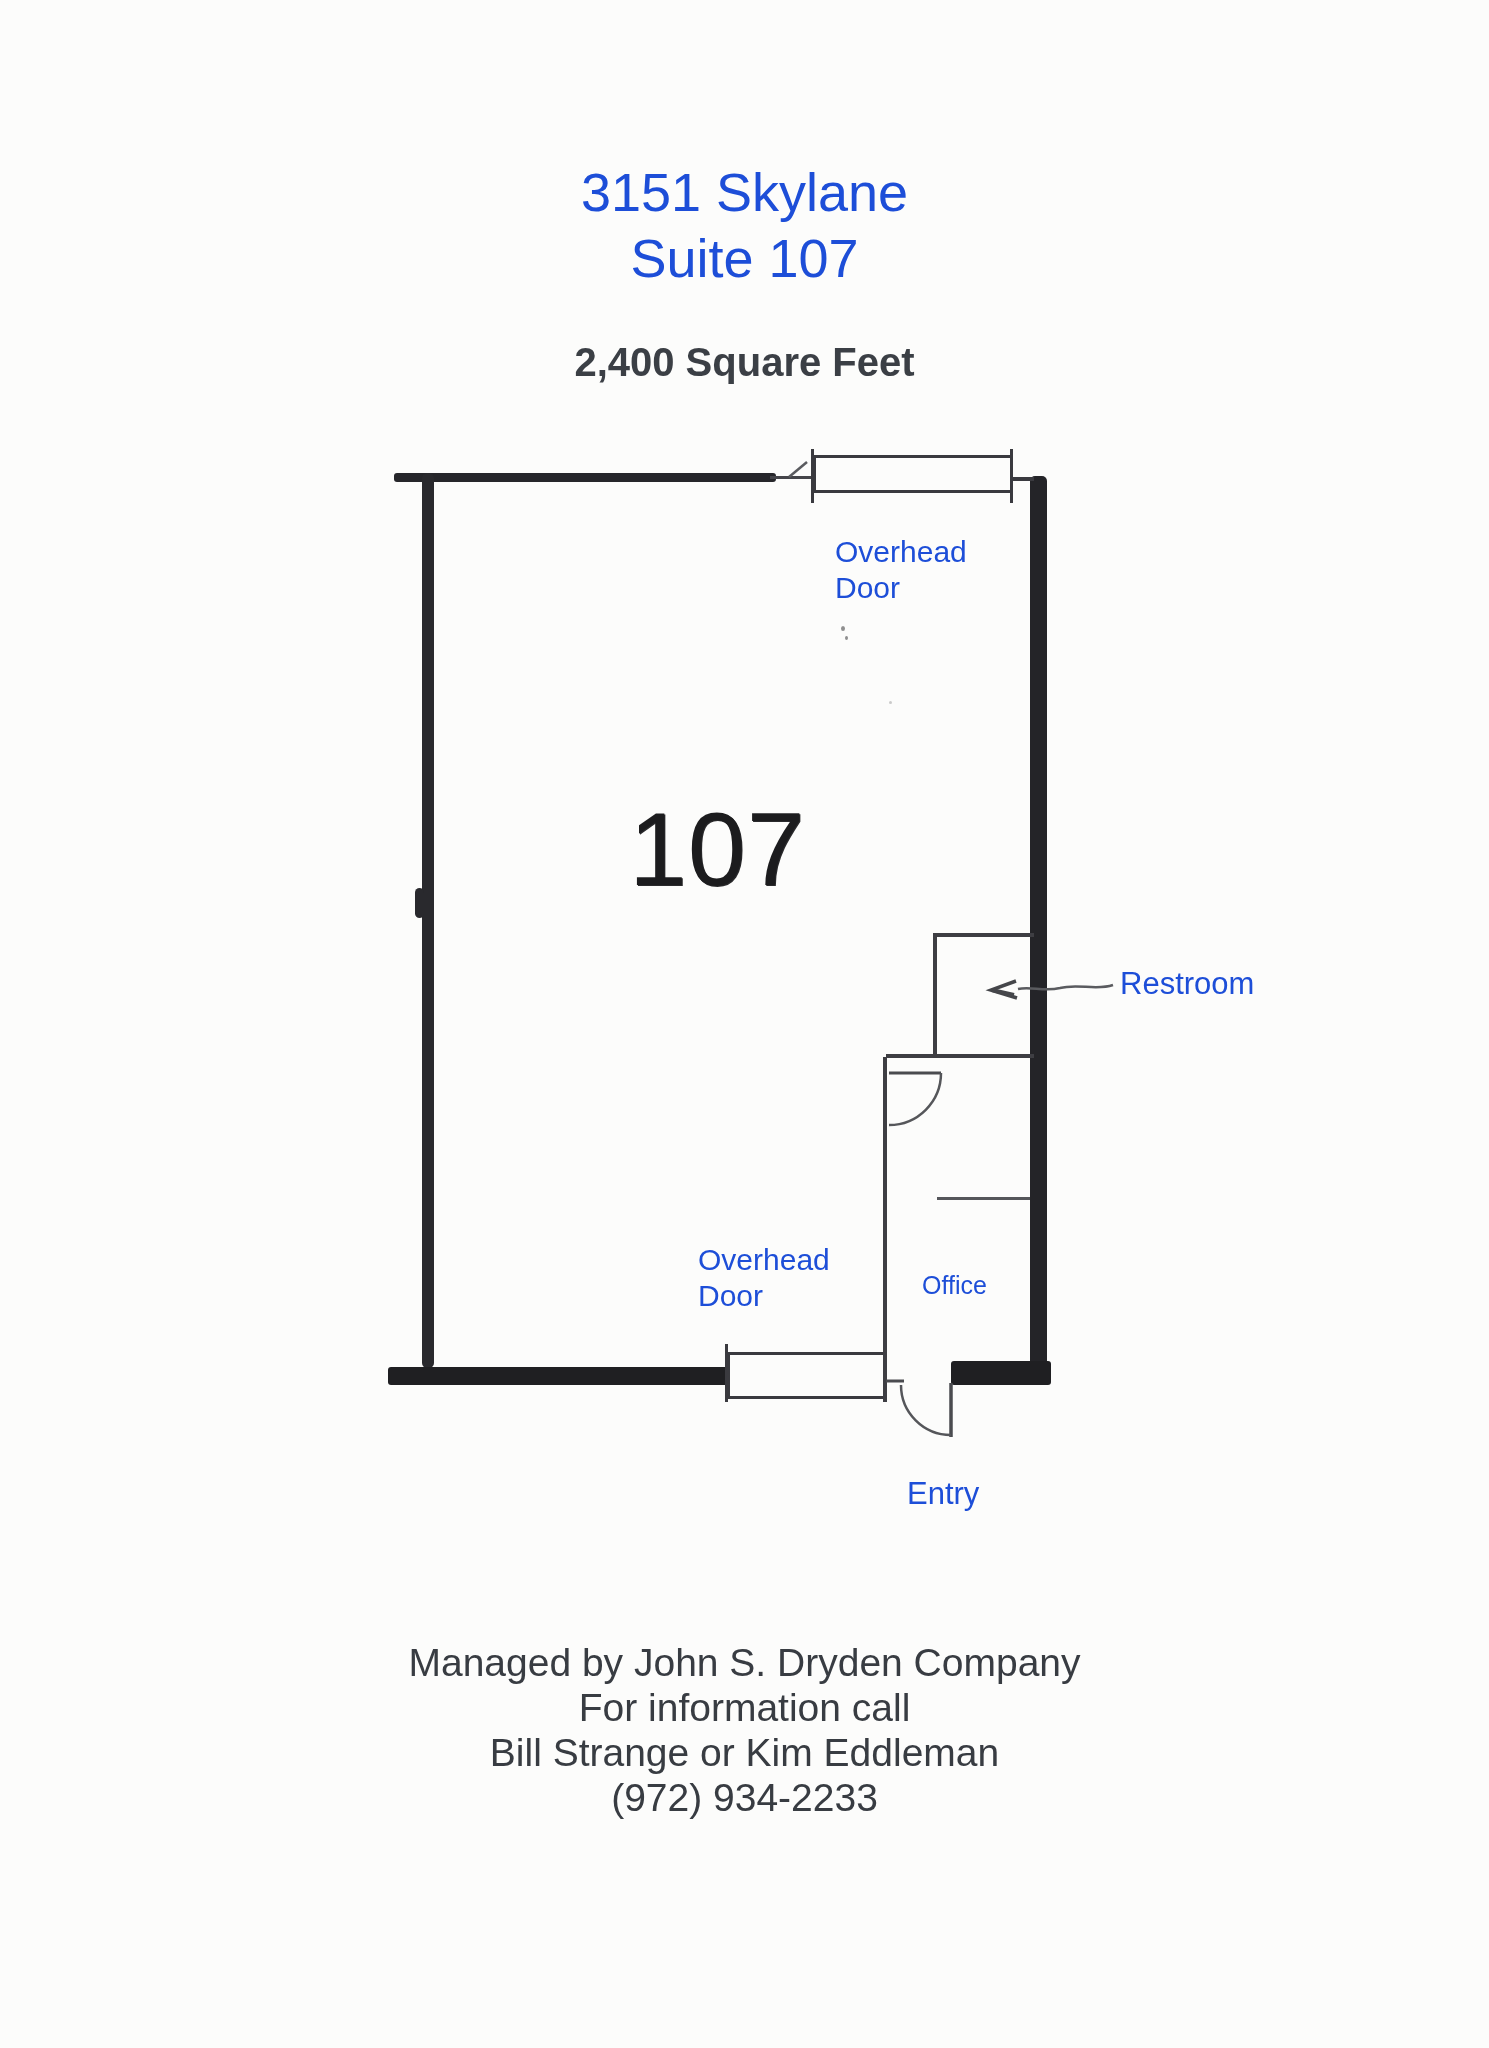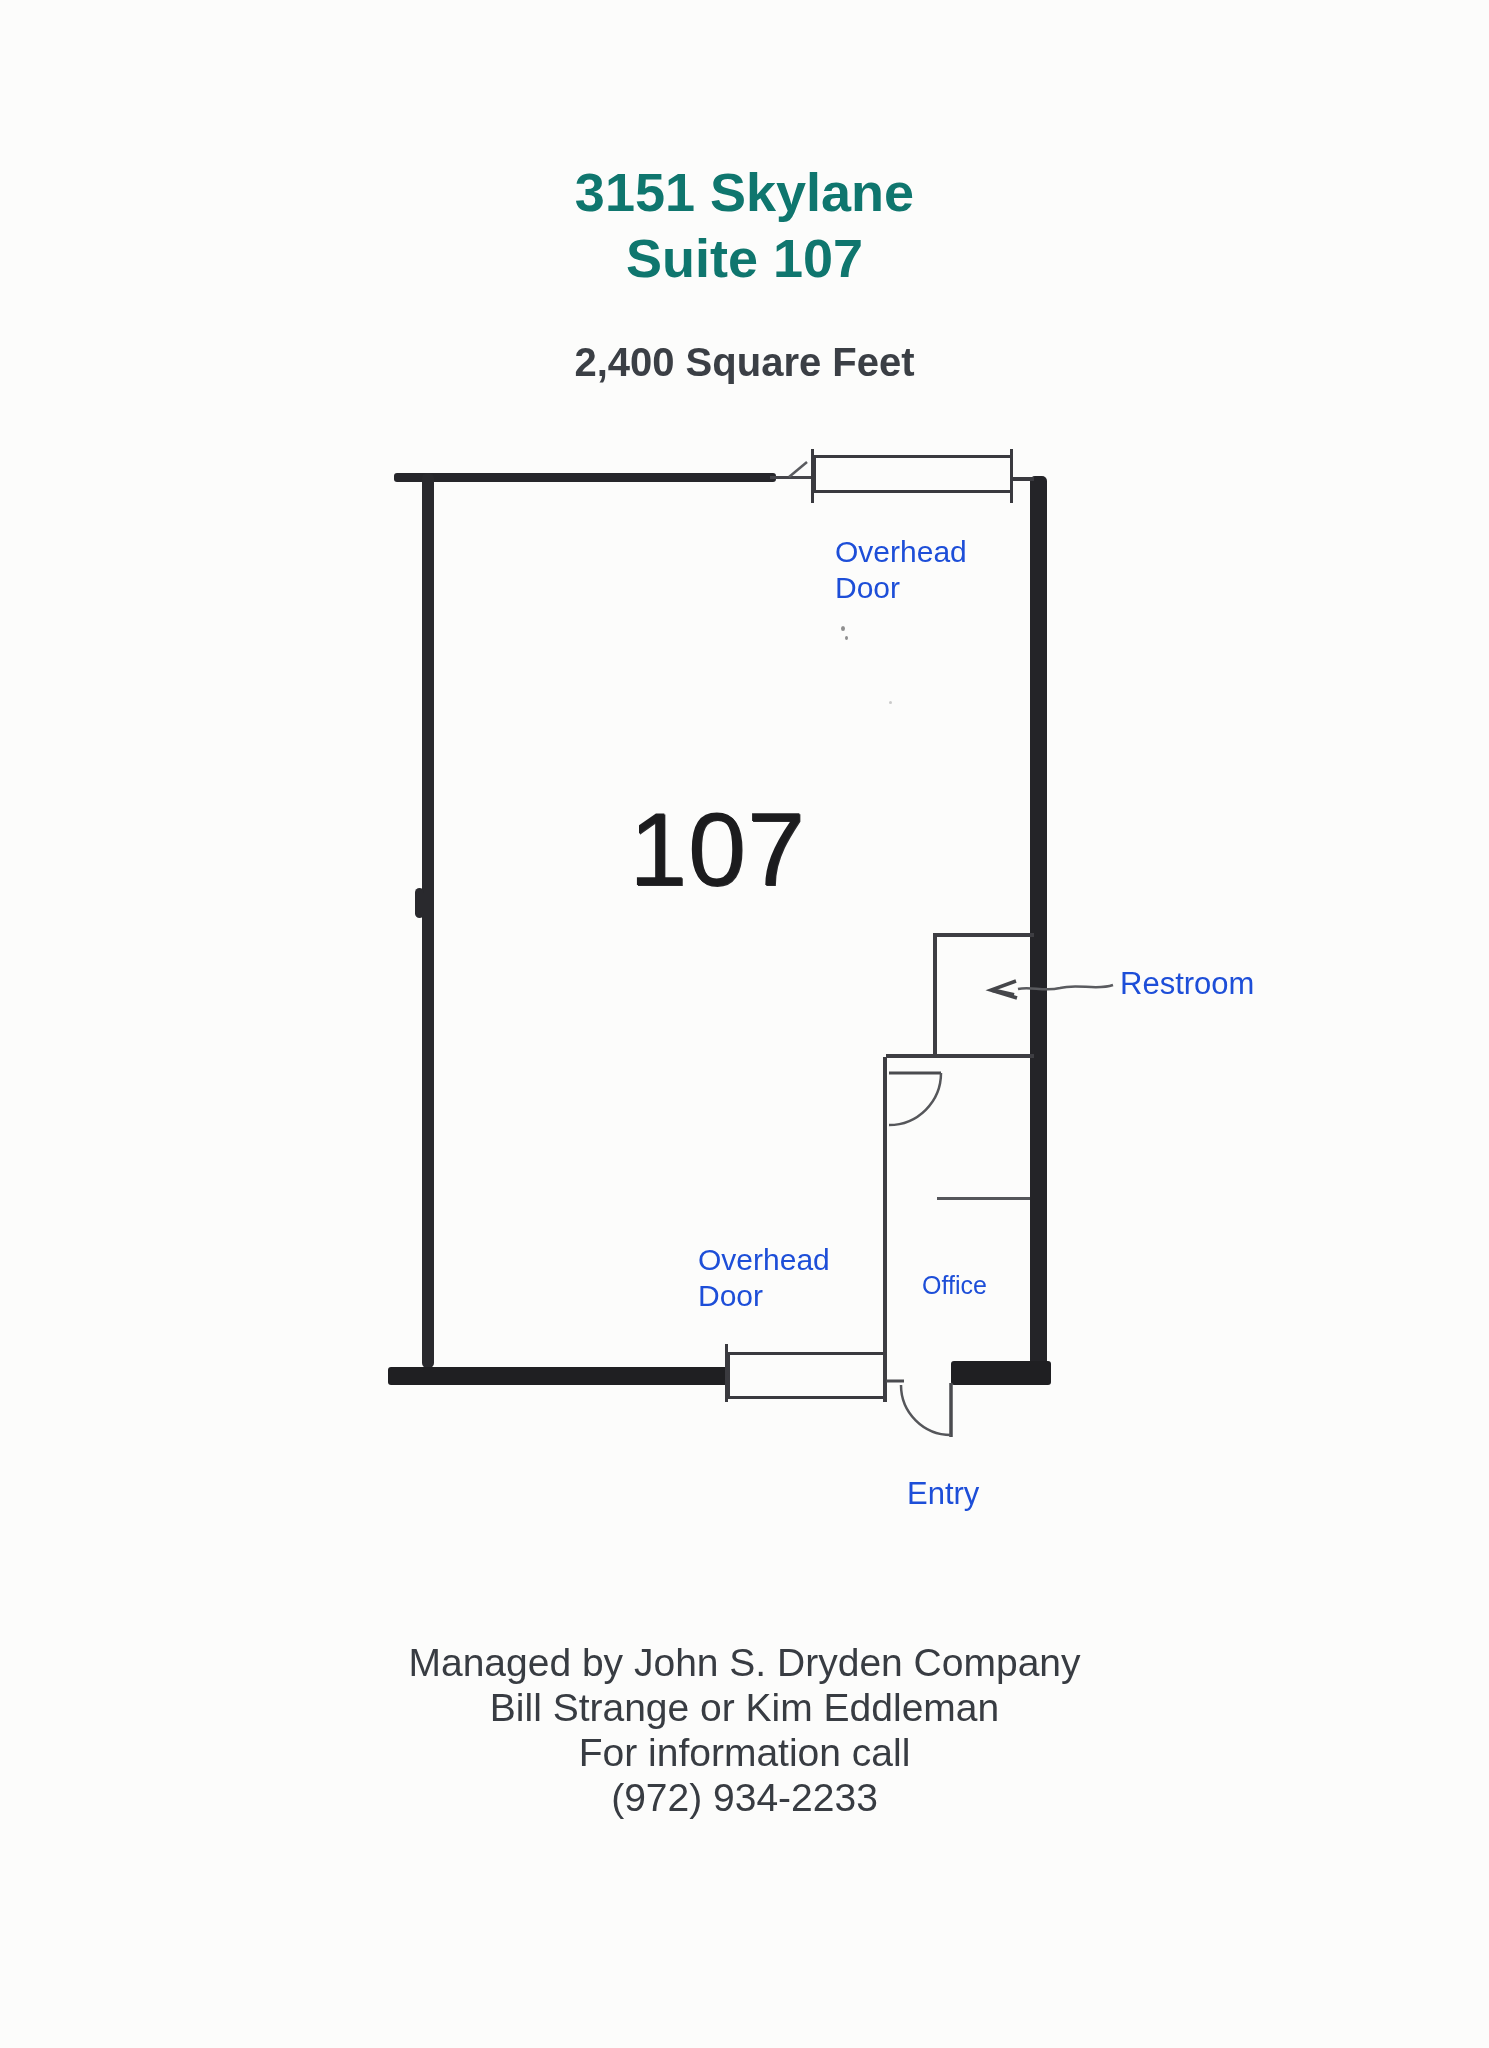--- a/index.html
+++ b/index.html
@@ -7,22 +7,22 @@
     position:relative;
     width:1489px;height:2048px;
     background:#fcfcfb;
     overflow:hidden;
     font-family:"Liberation Sans","DejaVu Sans",sans-serif;
     color:#35383d;
   }
   
   .title-line{
     position:absolute;left:0;width:100%;
-    text-align:center;font-weight:700;font-size:54px;line-height:64px;
-    color:#0f766e;letter-spacing:0px;
+    text-align:center;font-weight:400;font-size:54px;line-height:64px;
+    color:#1d4ed8;letter-spacing:0px;
   }
   .title-line1{top:160px;}
   .title-line2{top:226px;}
   .subtitle{
     position:absolute;left:0;top:340px;width:100%;
     text-align:center;font-weight:700;font-size:40px;
     color:#3b3f45;
   }
   
   .plan{position:absolute;left:0;top:0;width:100%;height:100%;}
@@ -137,18 +137,18 @@
     <div class="plan-label label-office">Office</div>
     <div class="plan-label label-entry">Entry</div>
 
     <div class="speck speck1"></div>
     <div class="speck speck2"></div>
     <div class="speck speck3"></div>
   </div>
 
   <div class="footer">
     <div>Managed by John S. Dryden Company</div>
+    <div>For information call</div>
     <div>Bill Strange or Kim Eddleman</div>
-    <div>For information call</div>
     <div>(972) 934-2233</div>
   </div>
 
 </div>
 
 </body></html>

